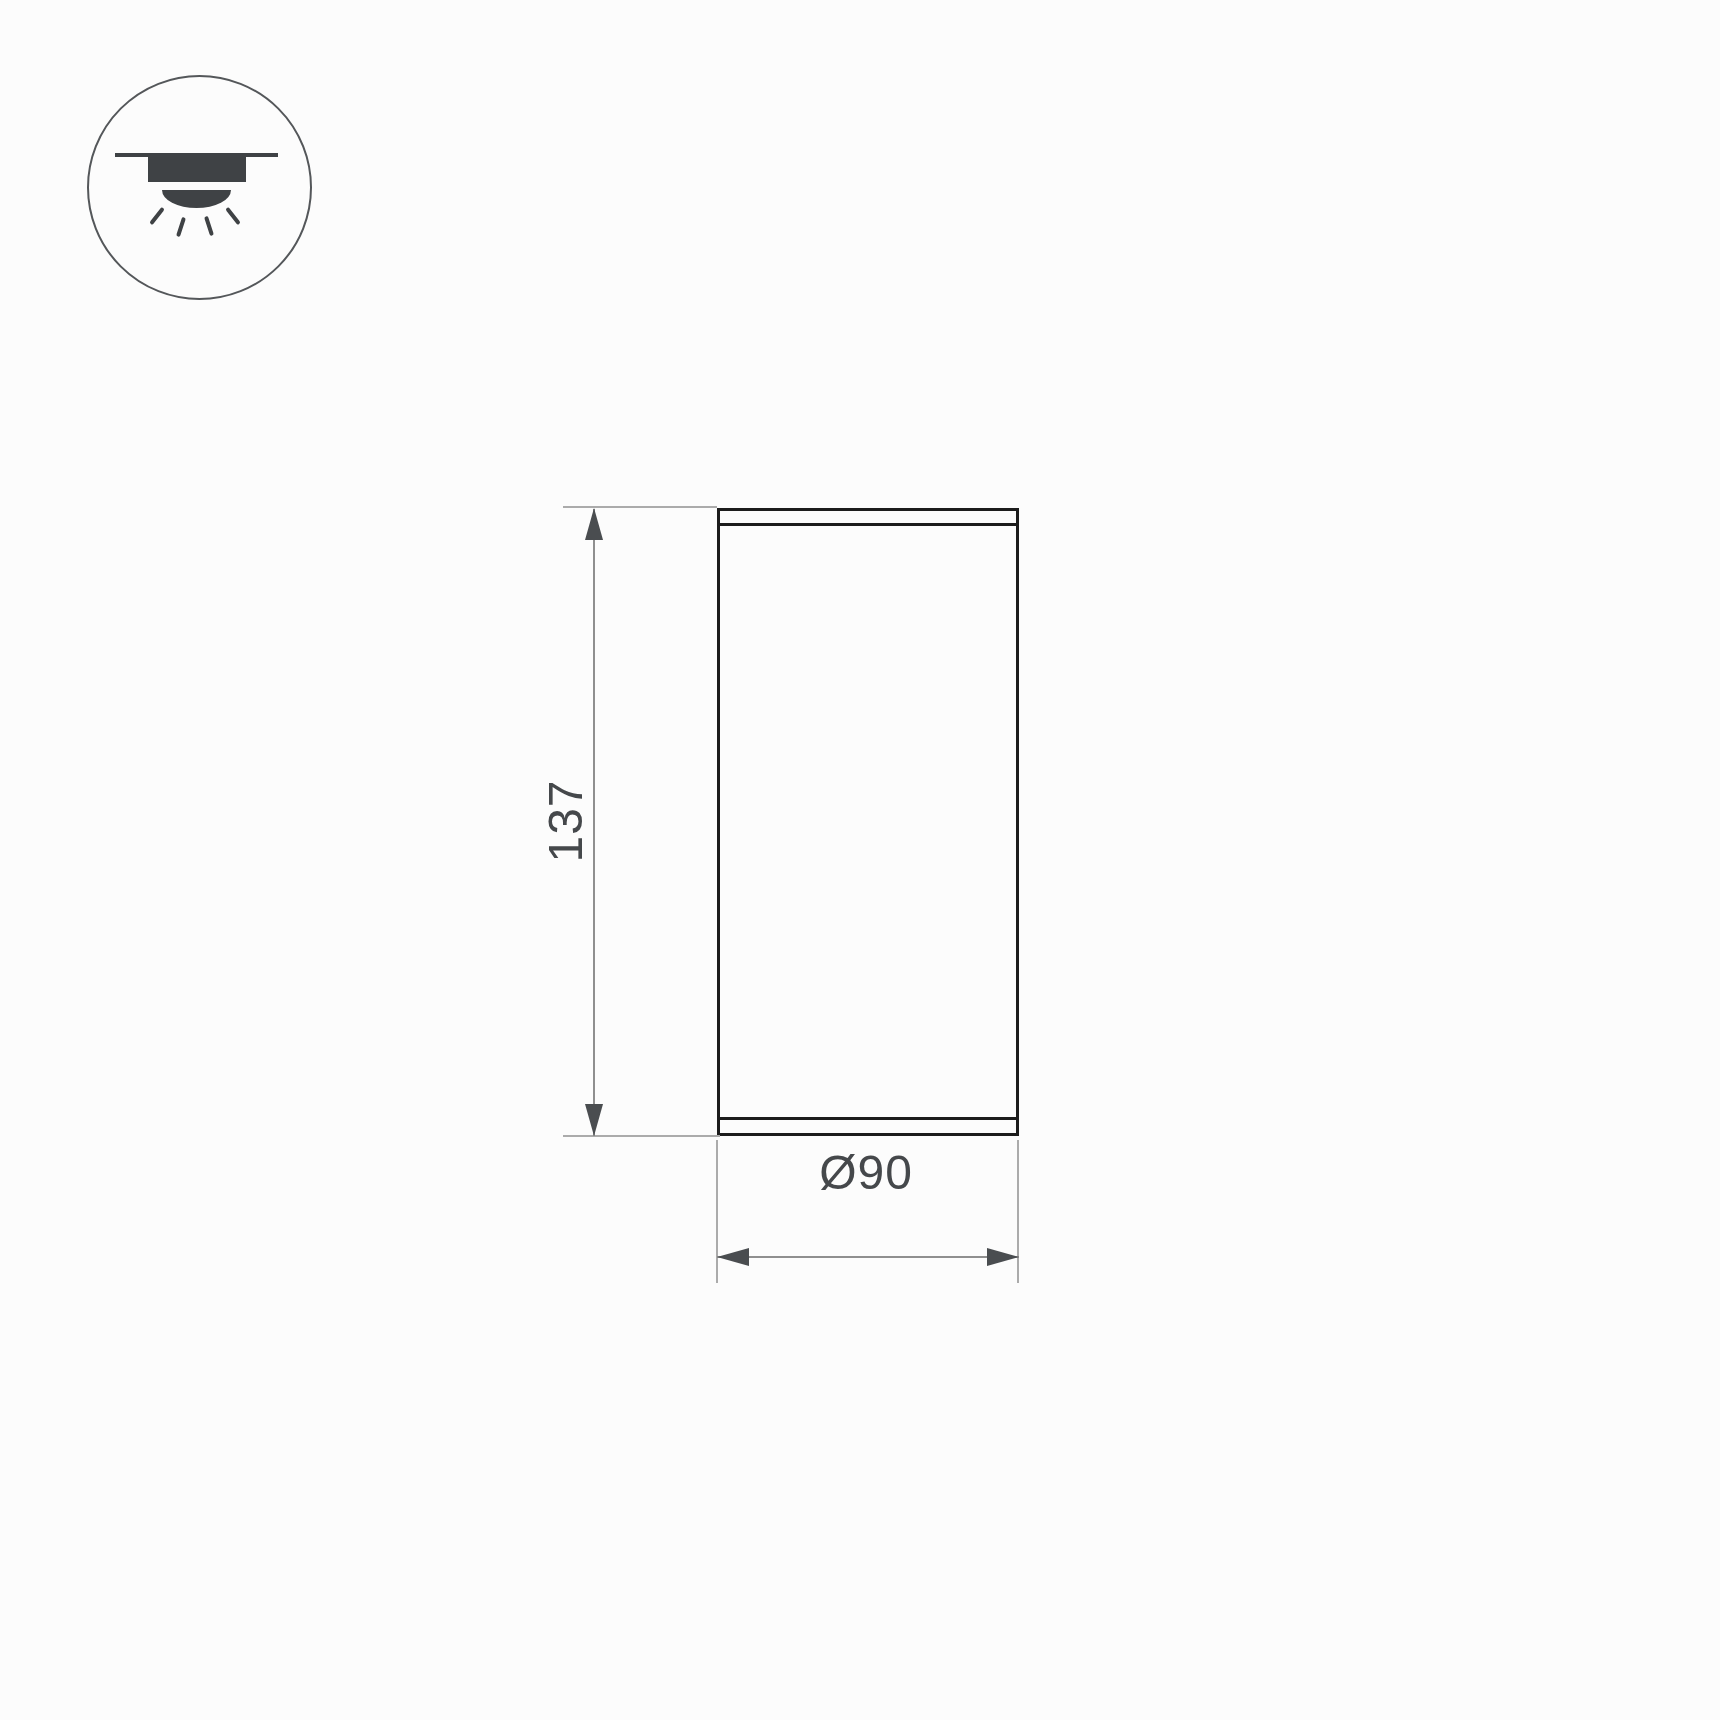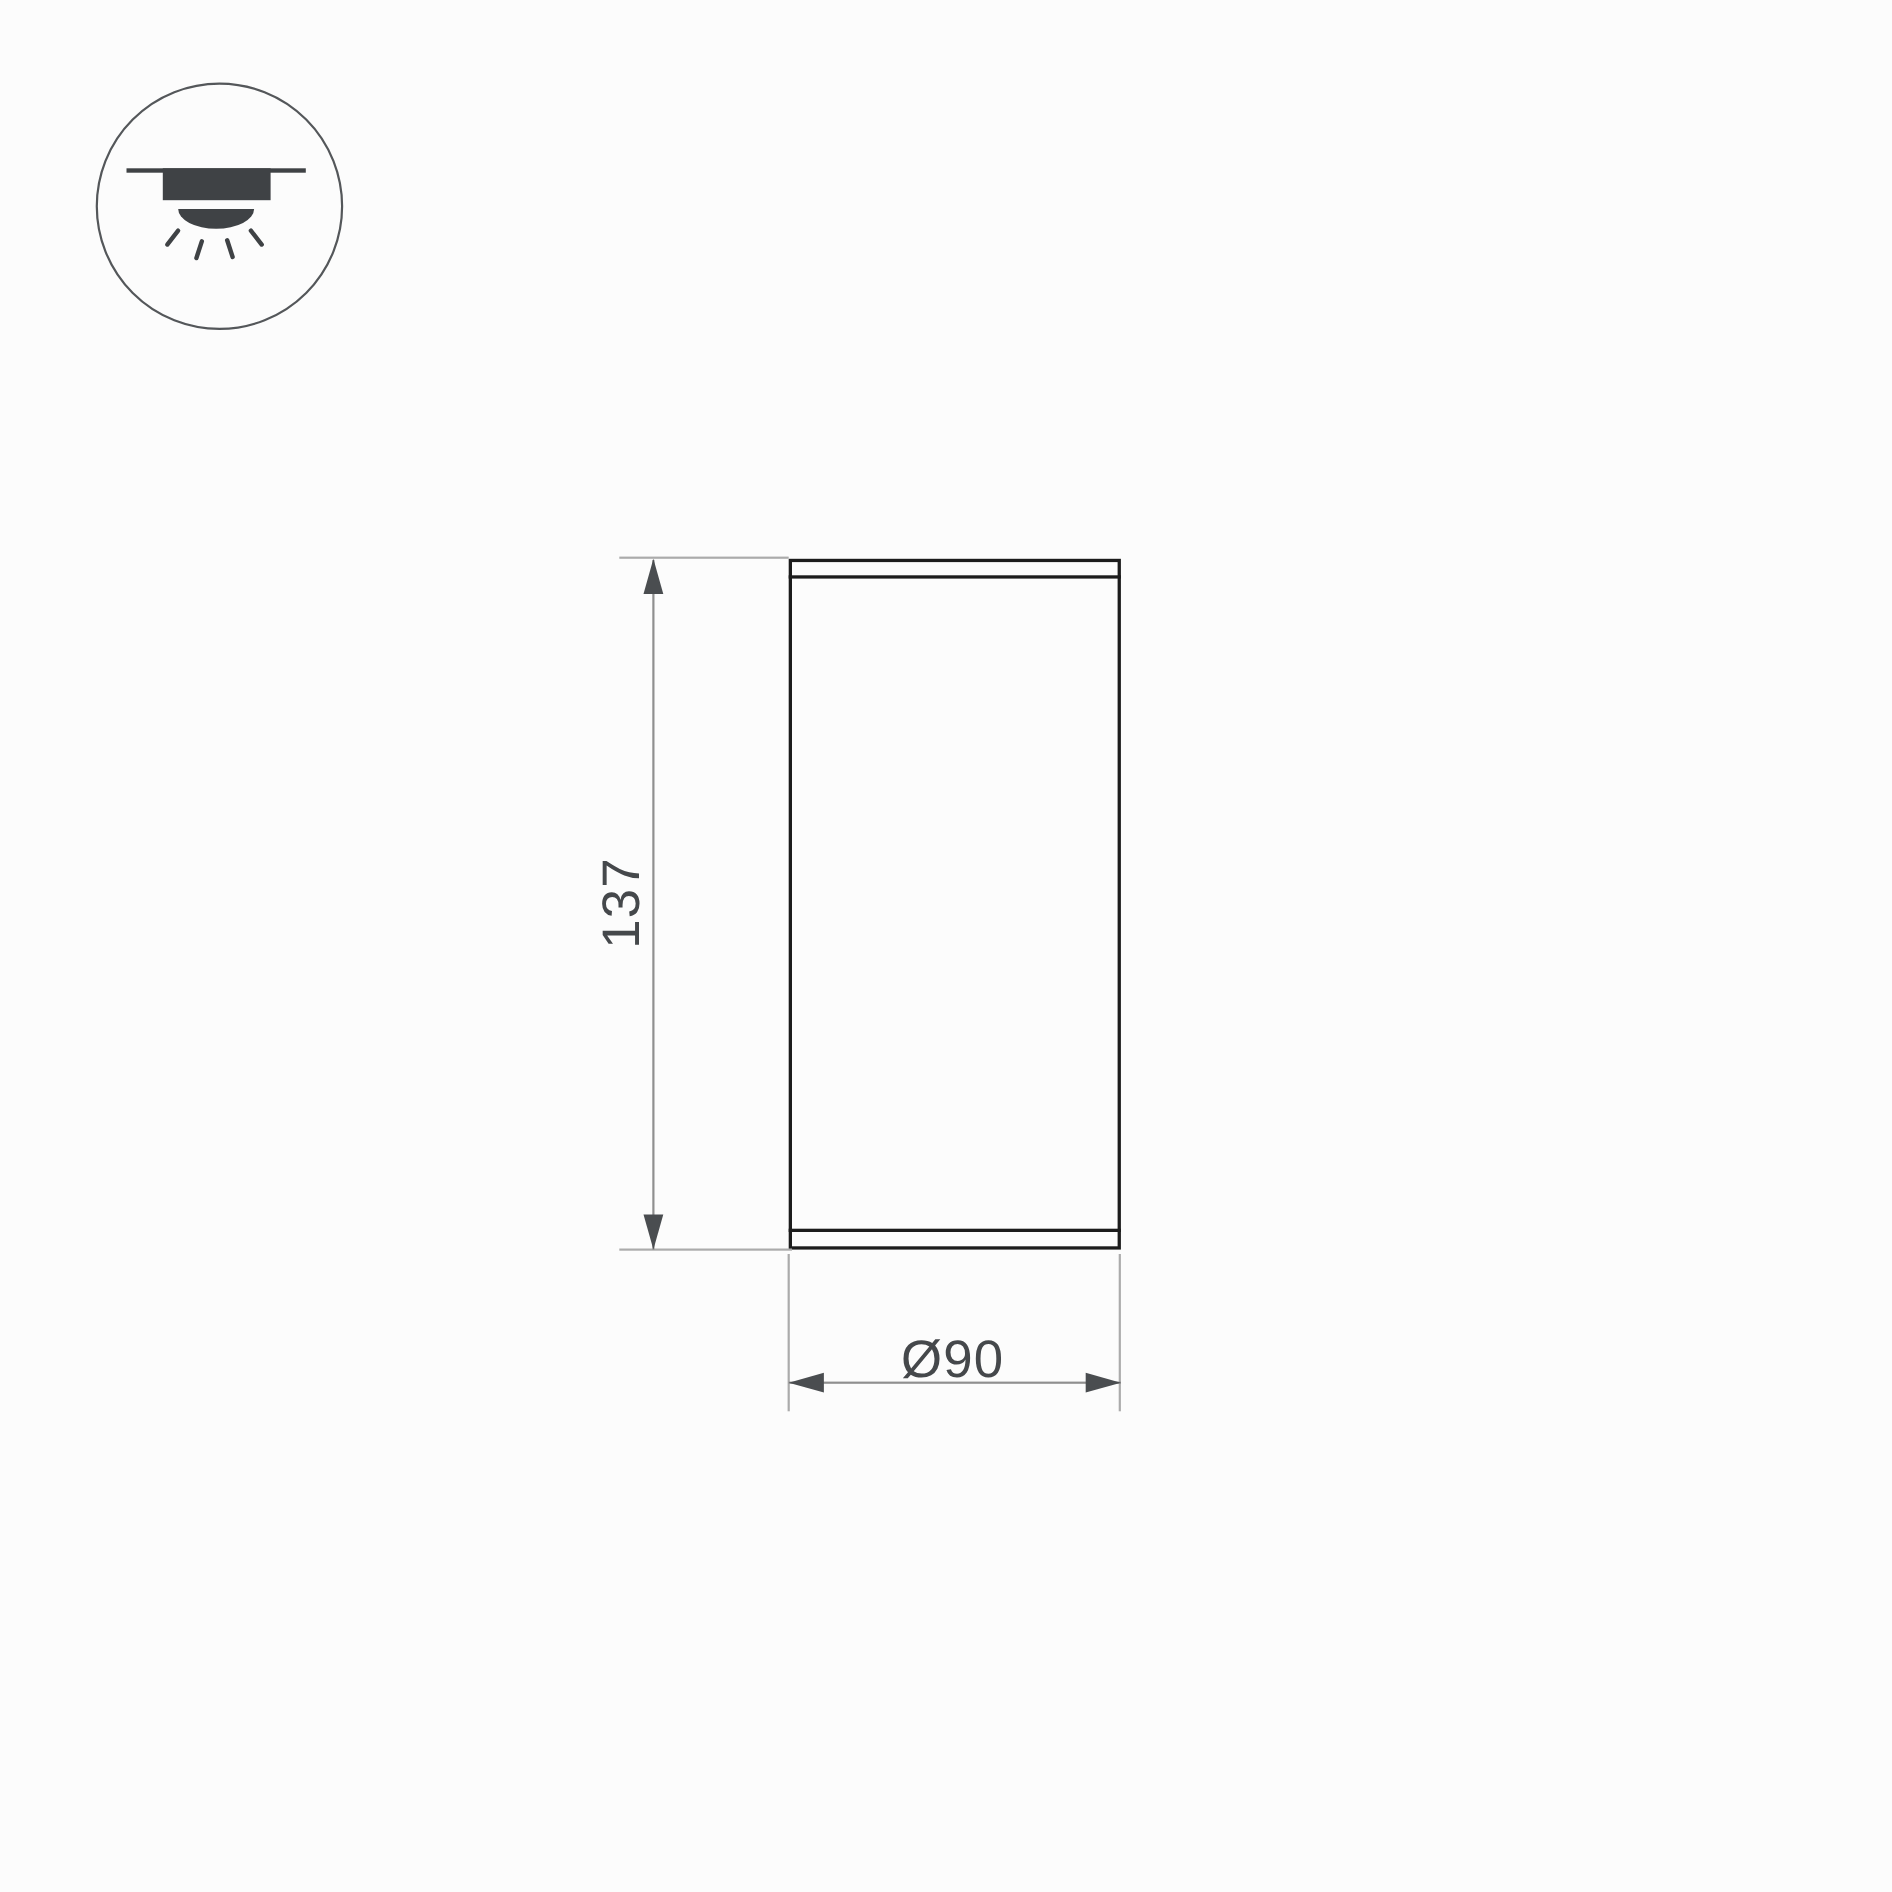--- a/index.html
+++ b/index.html
@@ -115,21 +115,21 @@
     border-top:9px solid transparent;
     border-bottom:9px solid transparent;
     border-right:32px solid var(--arrow);
   }
   .arrow-right{
     left:987px;top:1248px;
     border-top:9px solid transparent;
     border-bottom:9px solid transparent;
     border-left:32px solid var(--arrow);
   }
-  .diameter-text{left:866px;top:1236px;}
+  .diameter-text{left:866px;top:1172px;}
 </style>
 </head>
 <body>
 
 <div class="canvas">
 
   <div class="mount-icon">
     <div class="ceiling-bar"></div>
     <div class="fixture-body"></div>
     <div class="dome"></div>

